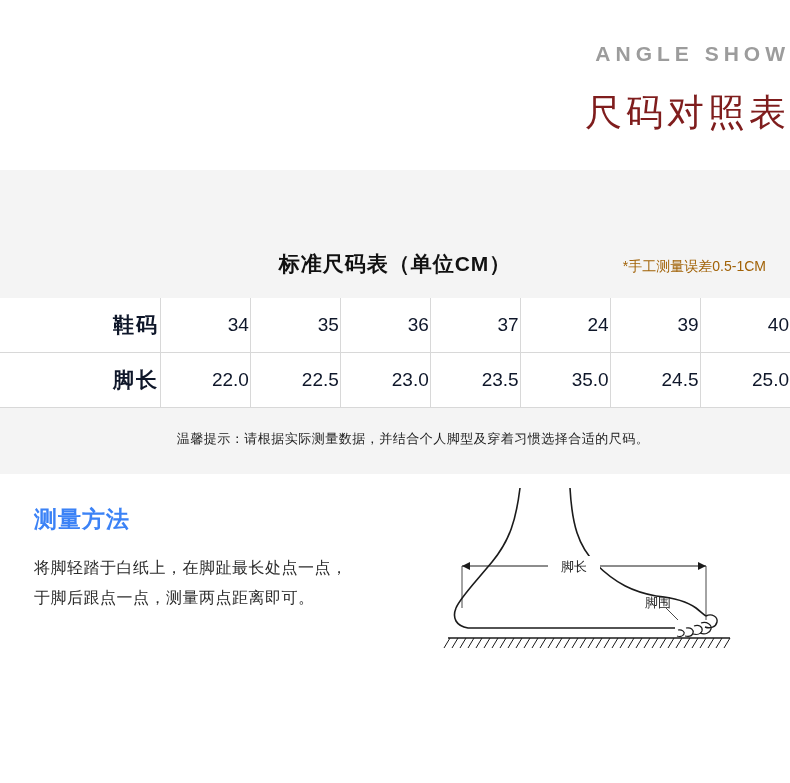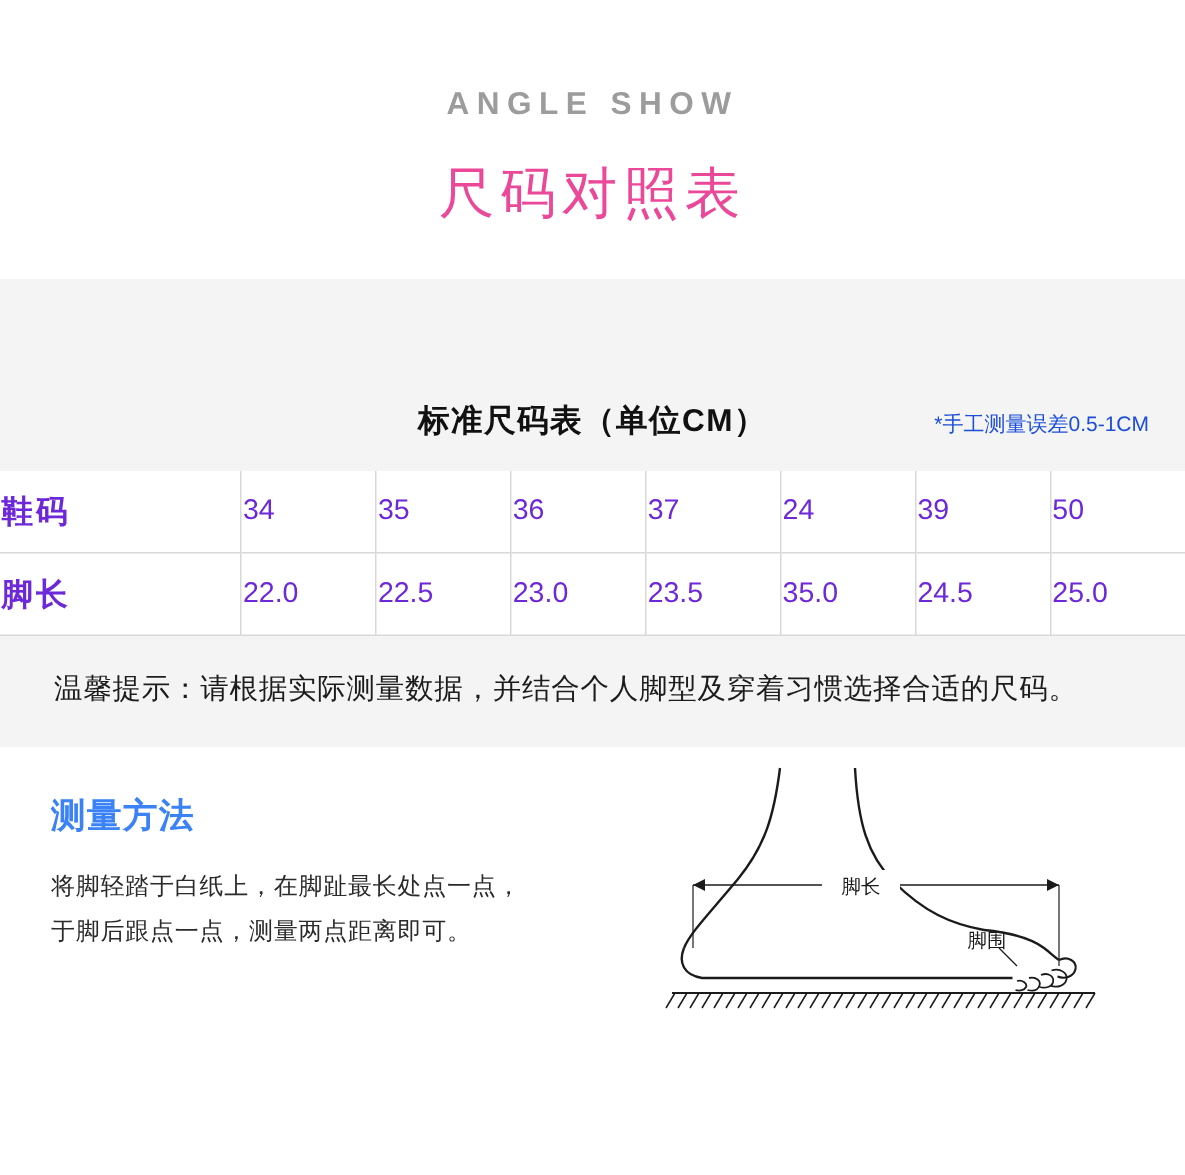--- a/index.html
+++ b/index.html
@@ -18,35 +18,34 @@
   .page {
     position: relative;
     width: 790px;
     height: 783px;
     background: #ffffff;
   }
 
   
   .header {
     padding-top: 42px;
-    text-align: center;
-    background: #ffffff;
-    margin-top: 16px;
+    text-align: right;
+    background: #ffffff;
   }
   .brand {
     font-size: 21px;
     letter-spacing: 5px;
     color: #9c9c9c;
     font-weight: bold;
     margin: 0;
   }
   .main-title {
     font-size: 37px;
     letter-spacing: 4px;
-    color: #ec4899;
+    color: #7f1d1d;
     margin: 22px 0 0 0;
     font-weight: 500;
     font-family: Liberation Mono, monospace;
   }
 
   
   .gray-band {
     margin-top: 32px;
     background: #f4f4f4;
     height: 72px;
@@ -71,57 +70,58 @@
     font-size: 21px;
     font-weight: bold;
     color: #111111;
     letter-spacing: 1px;
   }
   .table-note {
     position: absolute;
     right: 24px;
     top: 16px;
     font-size: 14px;
-    color: #1d4ed8;
+    color: #a16207;
   }
 
   table.size-table {
     width: 790px;
     border-collapse: collapse;
     background: #ffffff;
     table-layout: fixed;
   }
   table.size-table td {
     border: 1px solid #d8d8d8;
     height: 52px;
-    text-align: left;
+    text-align: right;
     font-size: 19px;
-    color: #6d28d9;
+    color: #0f172a;
     background: #ffffff;
   }
   table.size-table td.row-label {
     width: 158px;
     font-size: 21px;
     font-weight: bold;
     letter-spacing: 2px;
     border-left: none;
   }
   table.size-table td.last-cell {
     border-right: none;
   }
   table.size-table tr:first-child td {
     border-top: none;
   }
 
   .tips {
     background: #f4f4f4;
     padding: 22px 0 26px 36px;
-    font-size: 19px;
+    font-size: 13px;
     color: #1c1c1c;
     letter-spacing: 0.5px;
+    text-align: center;
   }
 
   
   .measure-section {
     position: relative;
     background: #ffffff;
     height: 230px;
     padding-top: 34px;
   }
   .measure-left {
@@ -179,21 +179,21 @@
     <table class="size-table">
       <tbody>
           <tr>
         <td class="row-label">鞋码</td>
         <td>34</td>
         <td>35</td>
         <td>36</td>
         <td>37</td>
         <td>24</td>
         <td>39</td>
-        <td class="last-cell">50</td>
+        <td class="last-cell">40</td>
       </tr>
       <tr>
         <td class="row-label">脚长</td>
         <td>22.0</td>
         <td>22.5</td>
         <td>23.0</td>
         <td>23.5</td>
         <td>35.0</td>
         <td>24.5</td>
         <td class="last-cell">25.0</td>

